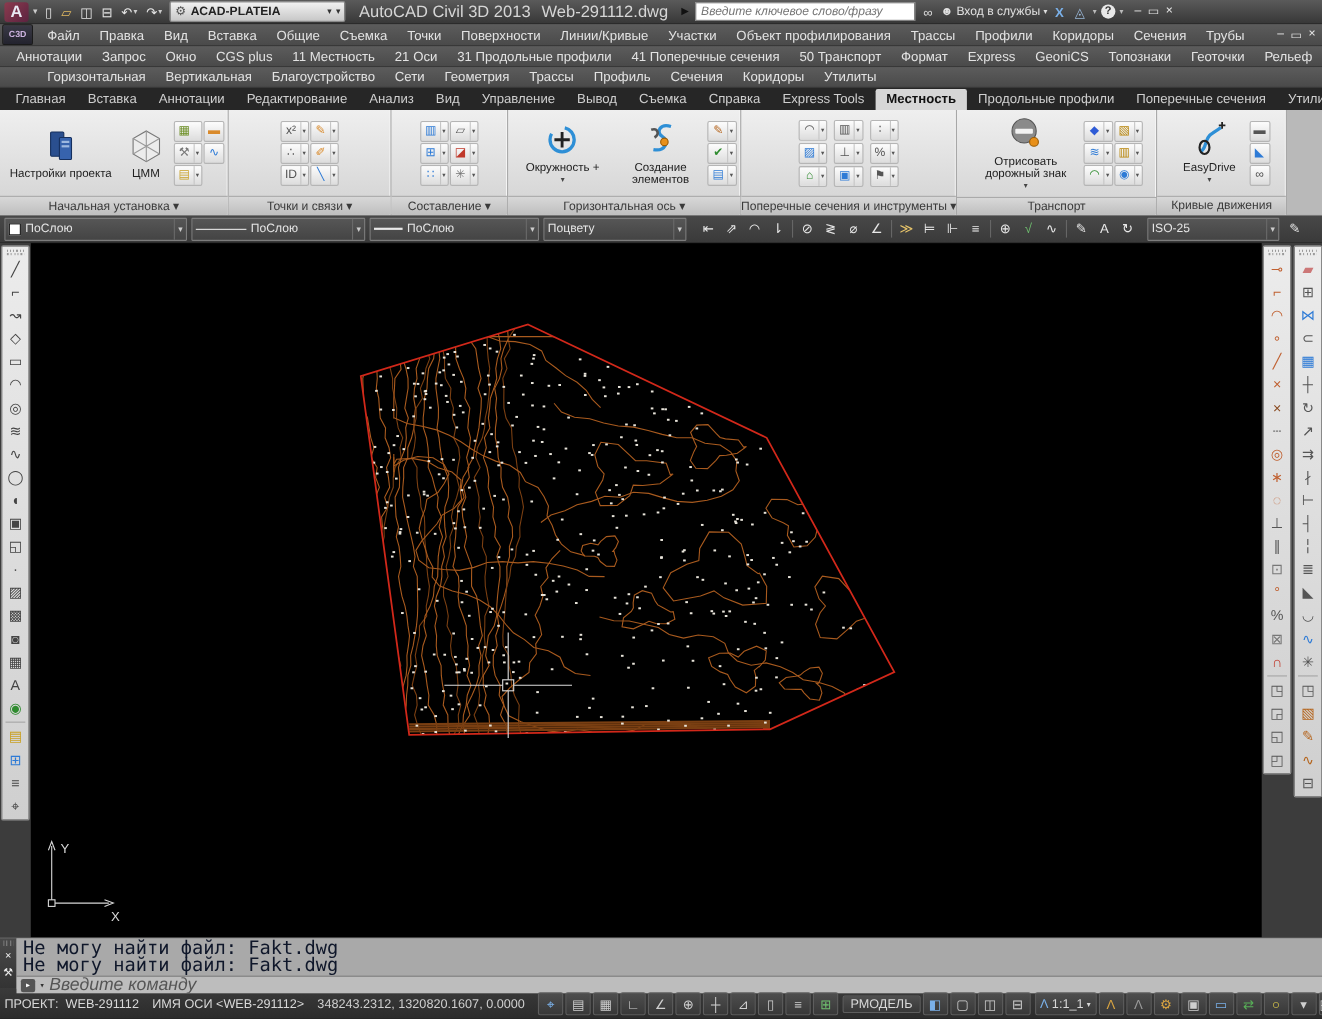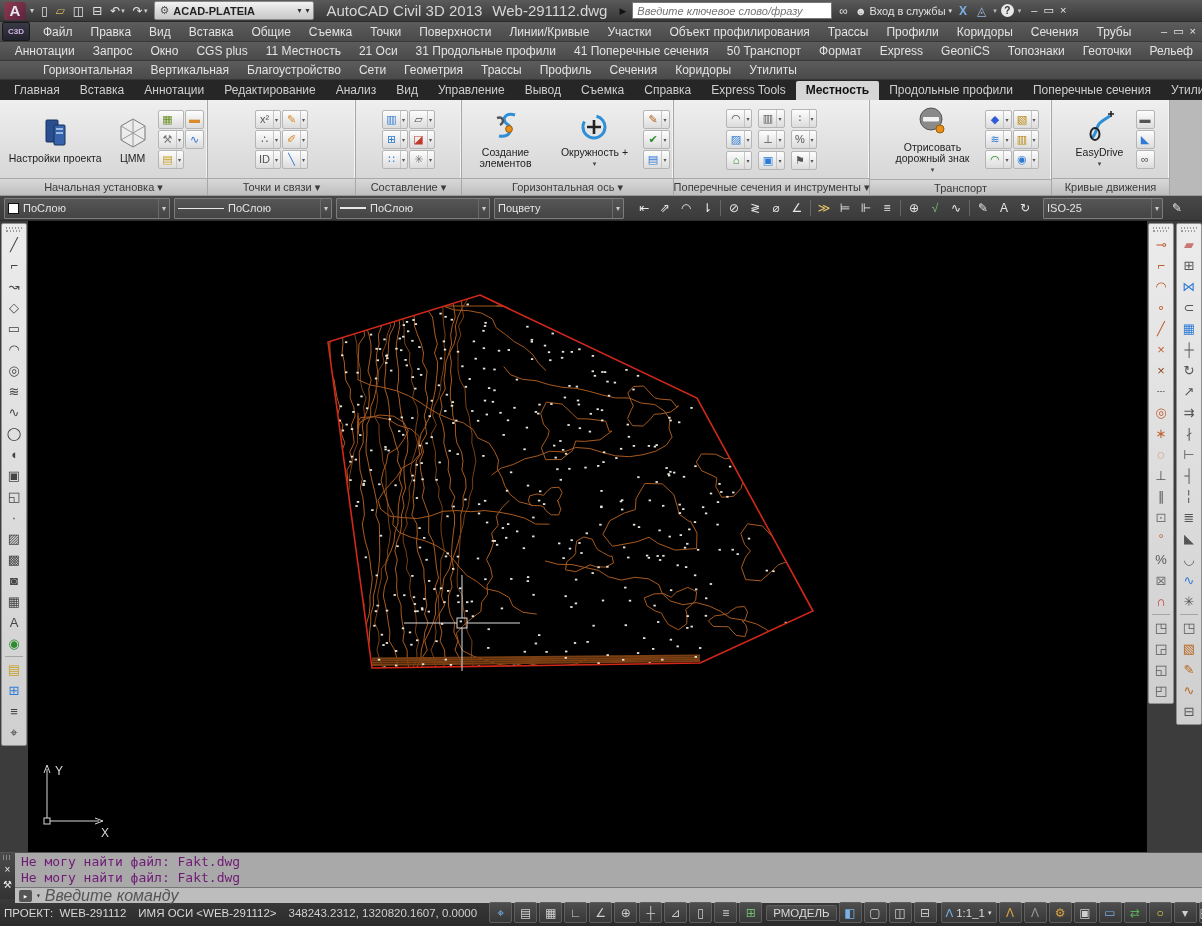--- a/index.html
+++ b/index.html
@@ -94,21 +94,21 @@
   .canvas{flex:1;position:relative;background:#000;cursor:crosshair;}
   .canvas svg{position:absolute;inset:0;}
   .rbars{width:55px;display:flex;justify-content:flex-end;gap:2px;padding-top:2px;box-sizing:border-box;background:#3c3c3c;}
   .rtb-col{display:flex;flex-direction:column;align-items:center;}
   
   .cmdwin{height:47px;display:flex;background:#8d8d8d;box-sizing:border-box;border-top:1px solid #555;}
   .cmd-strip{width:15px;background:linear-gradient(#4a4a4a,#333);display:flex;flex-direction:column;
     align-items:center;gap:4px;padding-top:2px;color:#eee;font-size:10px;}
   .cmd-strip .vgrip{width:9px;height:5px;background:repeating-linear-gradient(90deg,#888 0 1px,transparent 1px 3px);background-size:100% 2px;}
   .cmd-body{flex:1;display:flex;flex-direction:column;font-family:"DejaVu Sans Mono","Liberation Mono",monospace;}
-  .cmd-history{flex:1;background:#a9a9a9;color:#701a75;font-size:13px;line-height:16px;padding:1px 6px;border-bottom:1px solid #777;}
+  .cmd-history{flex:1;background:#a9a9a9;color:#0f172a;font-size:17px;line-height:16px;padding:1px 6px;border-bottom:1px solid #777;}
   .cmd-input{height:15px;background:#bdbdbd;display:flex;align-items:center;gap:4px;padding:0 4px;}
   .cmd-badge{width:13px;height:12px;background:#555;color:#fff;font-size:9px;display:flex;align-items:center;justify-content:center;border-radius:2px;}
   .cmd-dd{font-size:8px;color:#333;}
   .cmd-prompt{font-style:italic;color:#555;font-size:16px;font-family:Liberation Sans, sans-serif;}
   
   .statusbar{height:27px;background:linear-gradient(#3a3a3a,#2b2b2b);display:flex;align-items:center;
     padding:0 4px;gap:2px;box-sizing:border-box;font-size:11.5px;color:#d8d8d8;white-space:nowrap;}
   .sb-text{margin-right:10px;}
   .sb-coords{color:#cfcfcf;margin-right:8px;}
   .st-btn{width:21px;height:19px;display:flex;align-items:center;justify-content:center;
@@ -453,39 +453,39 @@
               <span style="color: rgb(119, 119, 119);">✳</span>
               <span class="dd">▾</span>
             </div>
           </div>
       </div>
       <div class="panel-title">Составление ▾</div>
     </div>
 
     <div class="panel" style="width:212px">
       <div class="panel-content">
+        <div class="bigbtn" style="width:88px">
+          <span class="bicon">
+            <svg width="34" height="34" viewBox="0 0 34 34">
+                <circle cx="17" cy="17" r="11" fill="none" stroke="#2e8fd6" stroke-width="3" stroke-dasharray="40 14"></circle>
+                <path d="M17 10 L17 24 M10 17 L24 17" stroke="#222" stroke-width="2.6"></path>
+              </svg>
+          </span>
+          <span>Окружность +</span>
+          <span class="bdd">▾</span>
+        </div>
         <div class="bigbtn" style="width:76px">
           <span class="bicon">
             <svg width="36" height="34" viewBox="0 0 36 34">
                 <path d="M28 5 C18 2 14 10 20 14 C27 18 23 28 12 26" fill="none" stroke="#2e8fd6" stroke-width="3"></path>
                 <path d="M10 8 C16 6 18 12 13 15" fill="none" stroke="#555" stroke-width="2.4"></path>
                 <circle cx="22" cy="19" r="3.4" fill="#e8901a" stroke="#9a5c06"></circle>
               </svg>
           </span>
           <span>Создание элементов</span>
-        </div>
-        <div class="bigbtn" style="width:88px">
-          <span class="bicon">
-            <svg width="34" height="34" viewBox="0 0 34 34">
-                <circle cx="17" cy="17" r="11" fill="none" stroke="#2e8fd6" stroke-width="3" stroke-dasharray="40 14"></circle>
-                <path d="M17 10 L17 24 M10 17 L24 17" stroke="#222" stroke-width="2.6"></path>
-              </svg>
-          </span>
-          <span>Окружность +</span>
-          <span class="bdd">▾</span>
         </div>
         <div class="icongrid g1">
             <div class="rib-btn">
               <span style="color: rgb(181, 101, 29);">✎</span>
               <span class="dd">▾</span>
             </div>
             <div class="rib-btn">
               <span style="color: rgb(46, 139, 46);">✔</span>
               <span class="dd">▾</span>
             </div>

